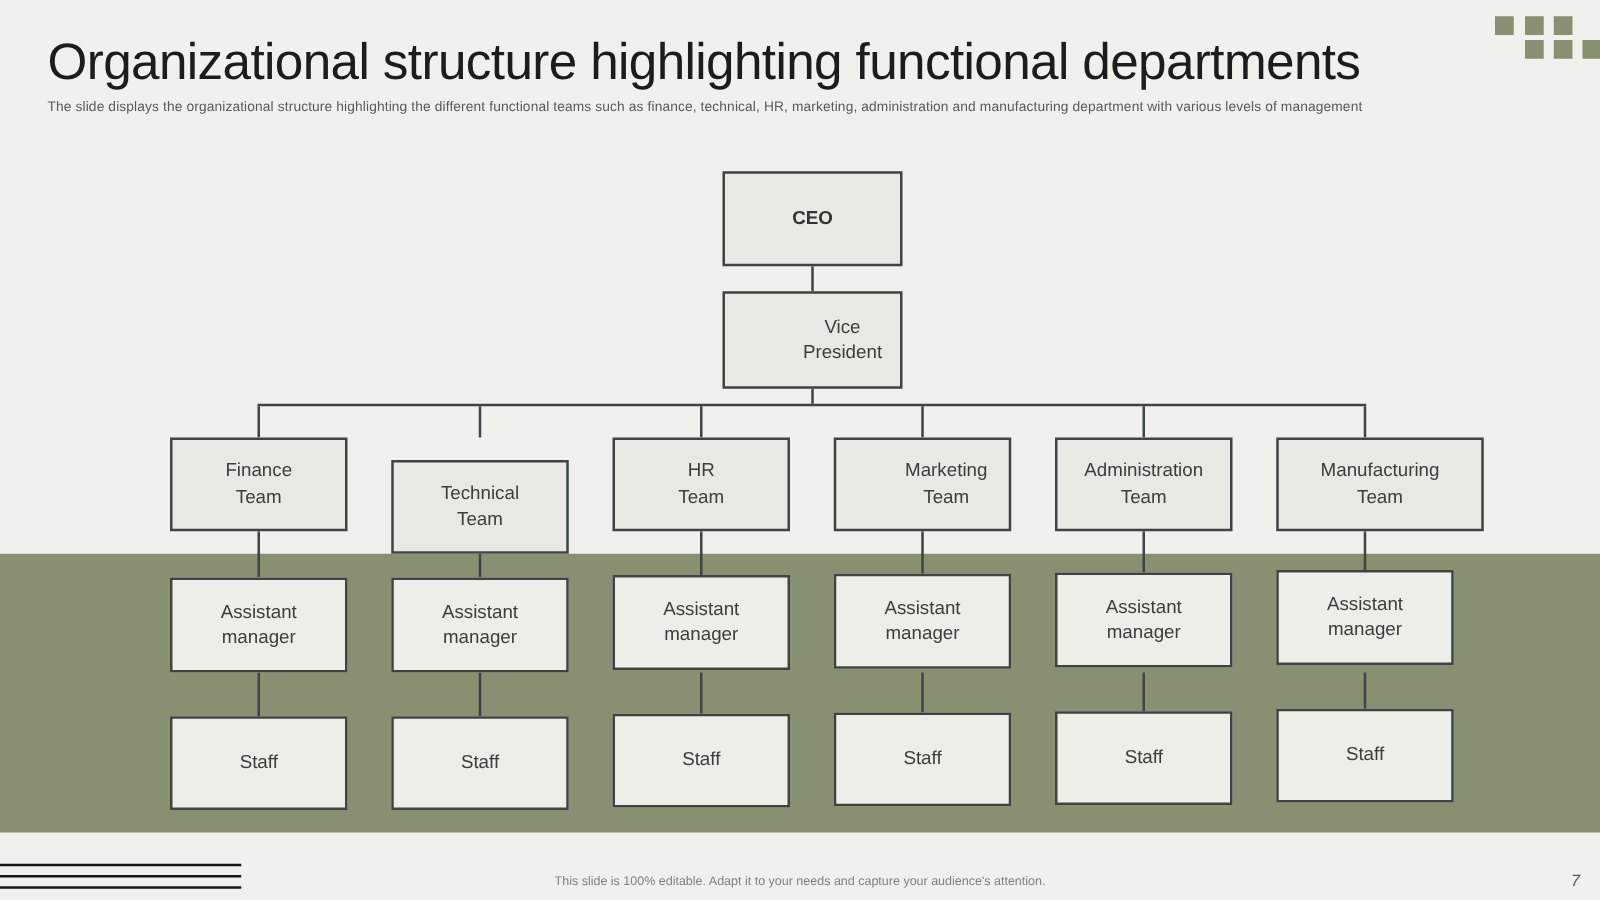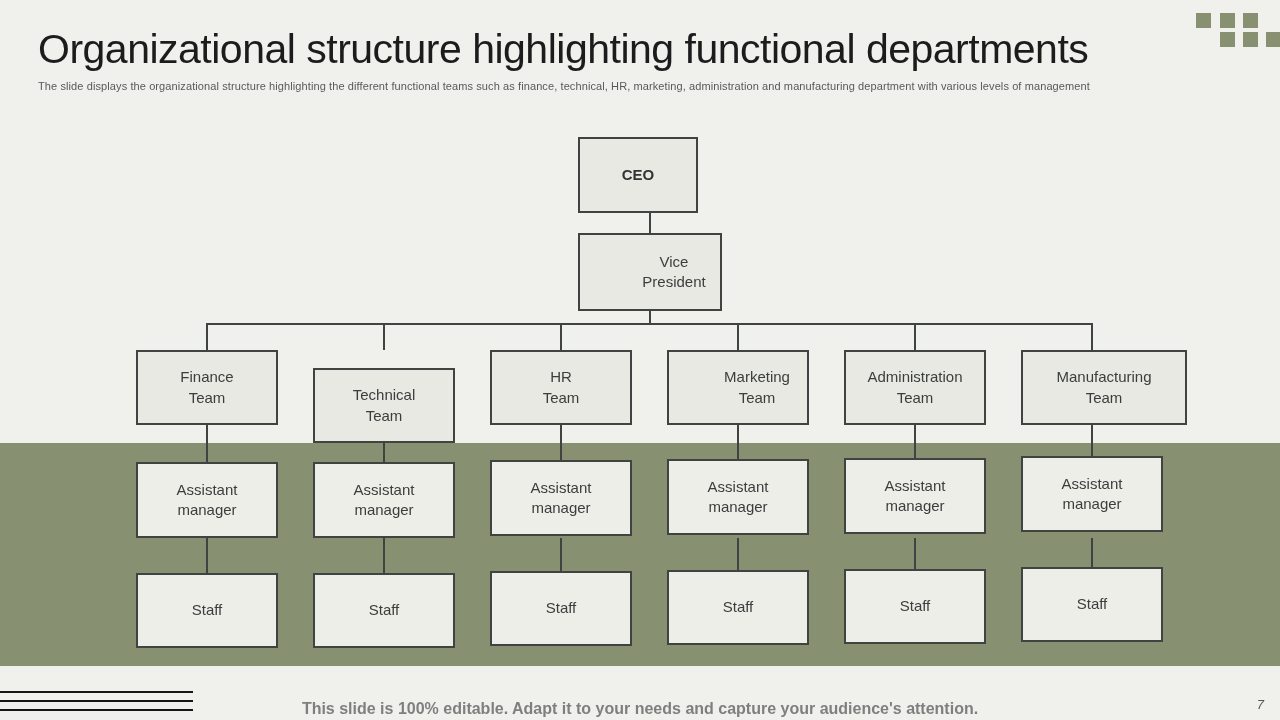--- a/index.html
+++ b/index.html
@@ -39,21 +39,21 @@
     font-size:15px; color:#3b3e3c; line-height:1.35;
   }
   .box.bold { font-weight:bold; color:#333; }
   .box.on-band { background:#edeee8; }
   
   .line { position:absolute; background:#3f4442; }
   
   .footer-line { position:absolute; left:0; width:193px; height:2px; background:#161616; }
   .footer-note {
     position:absolute; left:0; top:700px; width:1280px;
-    text-align:center; font-size:16px; color:#7f7f7f;font-weight:bold;
+    text-align:center; font-size:10px; color:#7f7f7f;
   }
   .page-number {
     position:absolute; right:16px; top:697px;
     font-size:13px; font-style:italic; color:#555;
   }
 </style>
 </head>
 <body>
 
 <div class="band"></div>
@@ -93,21 +93,21 @@
 
   <div class="line" style="left:206px;  top:538px; width:2px; height:35px;"></div>
   <div class="line" style="left:383px;  top:538px; width:2px; height:35px;"></div>
   <div class="line" style="left:560px;  top:538px; width:2px; height:35px;"></div>
   <div class="line" style="left:737px;  top:538px; width:2px; height:35px;"></div>
   <div class="line" style="left:914px;  top:538px; width:2px; height:35px;"></div>
   <div class="line" style="left:1091px; top:538px; width:2px; height:35px;"></div>
 </div>
 
 <div>
-  <div class="box bold" style="left:578px; top:137px; width:120px; height:76px;">
+  <div class="box bold" style="left:578px; top:137px; width:144px; height:76px;">
     <span>CEO</span>
   </div>
   <div class="box" style="left:578px; top:233px; width:144px; height:78px;padding-left:48px;">
     <span>Vice President</span>
   </div>
 
   <div class="box" style="left:136px; top:350px; width:142px; height:75px;">
     <span>Finance</span>
     <span>Team</span>
   </div>

